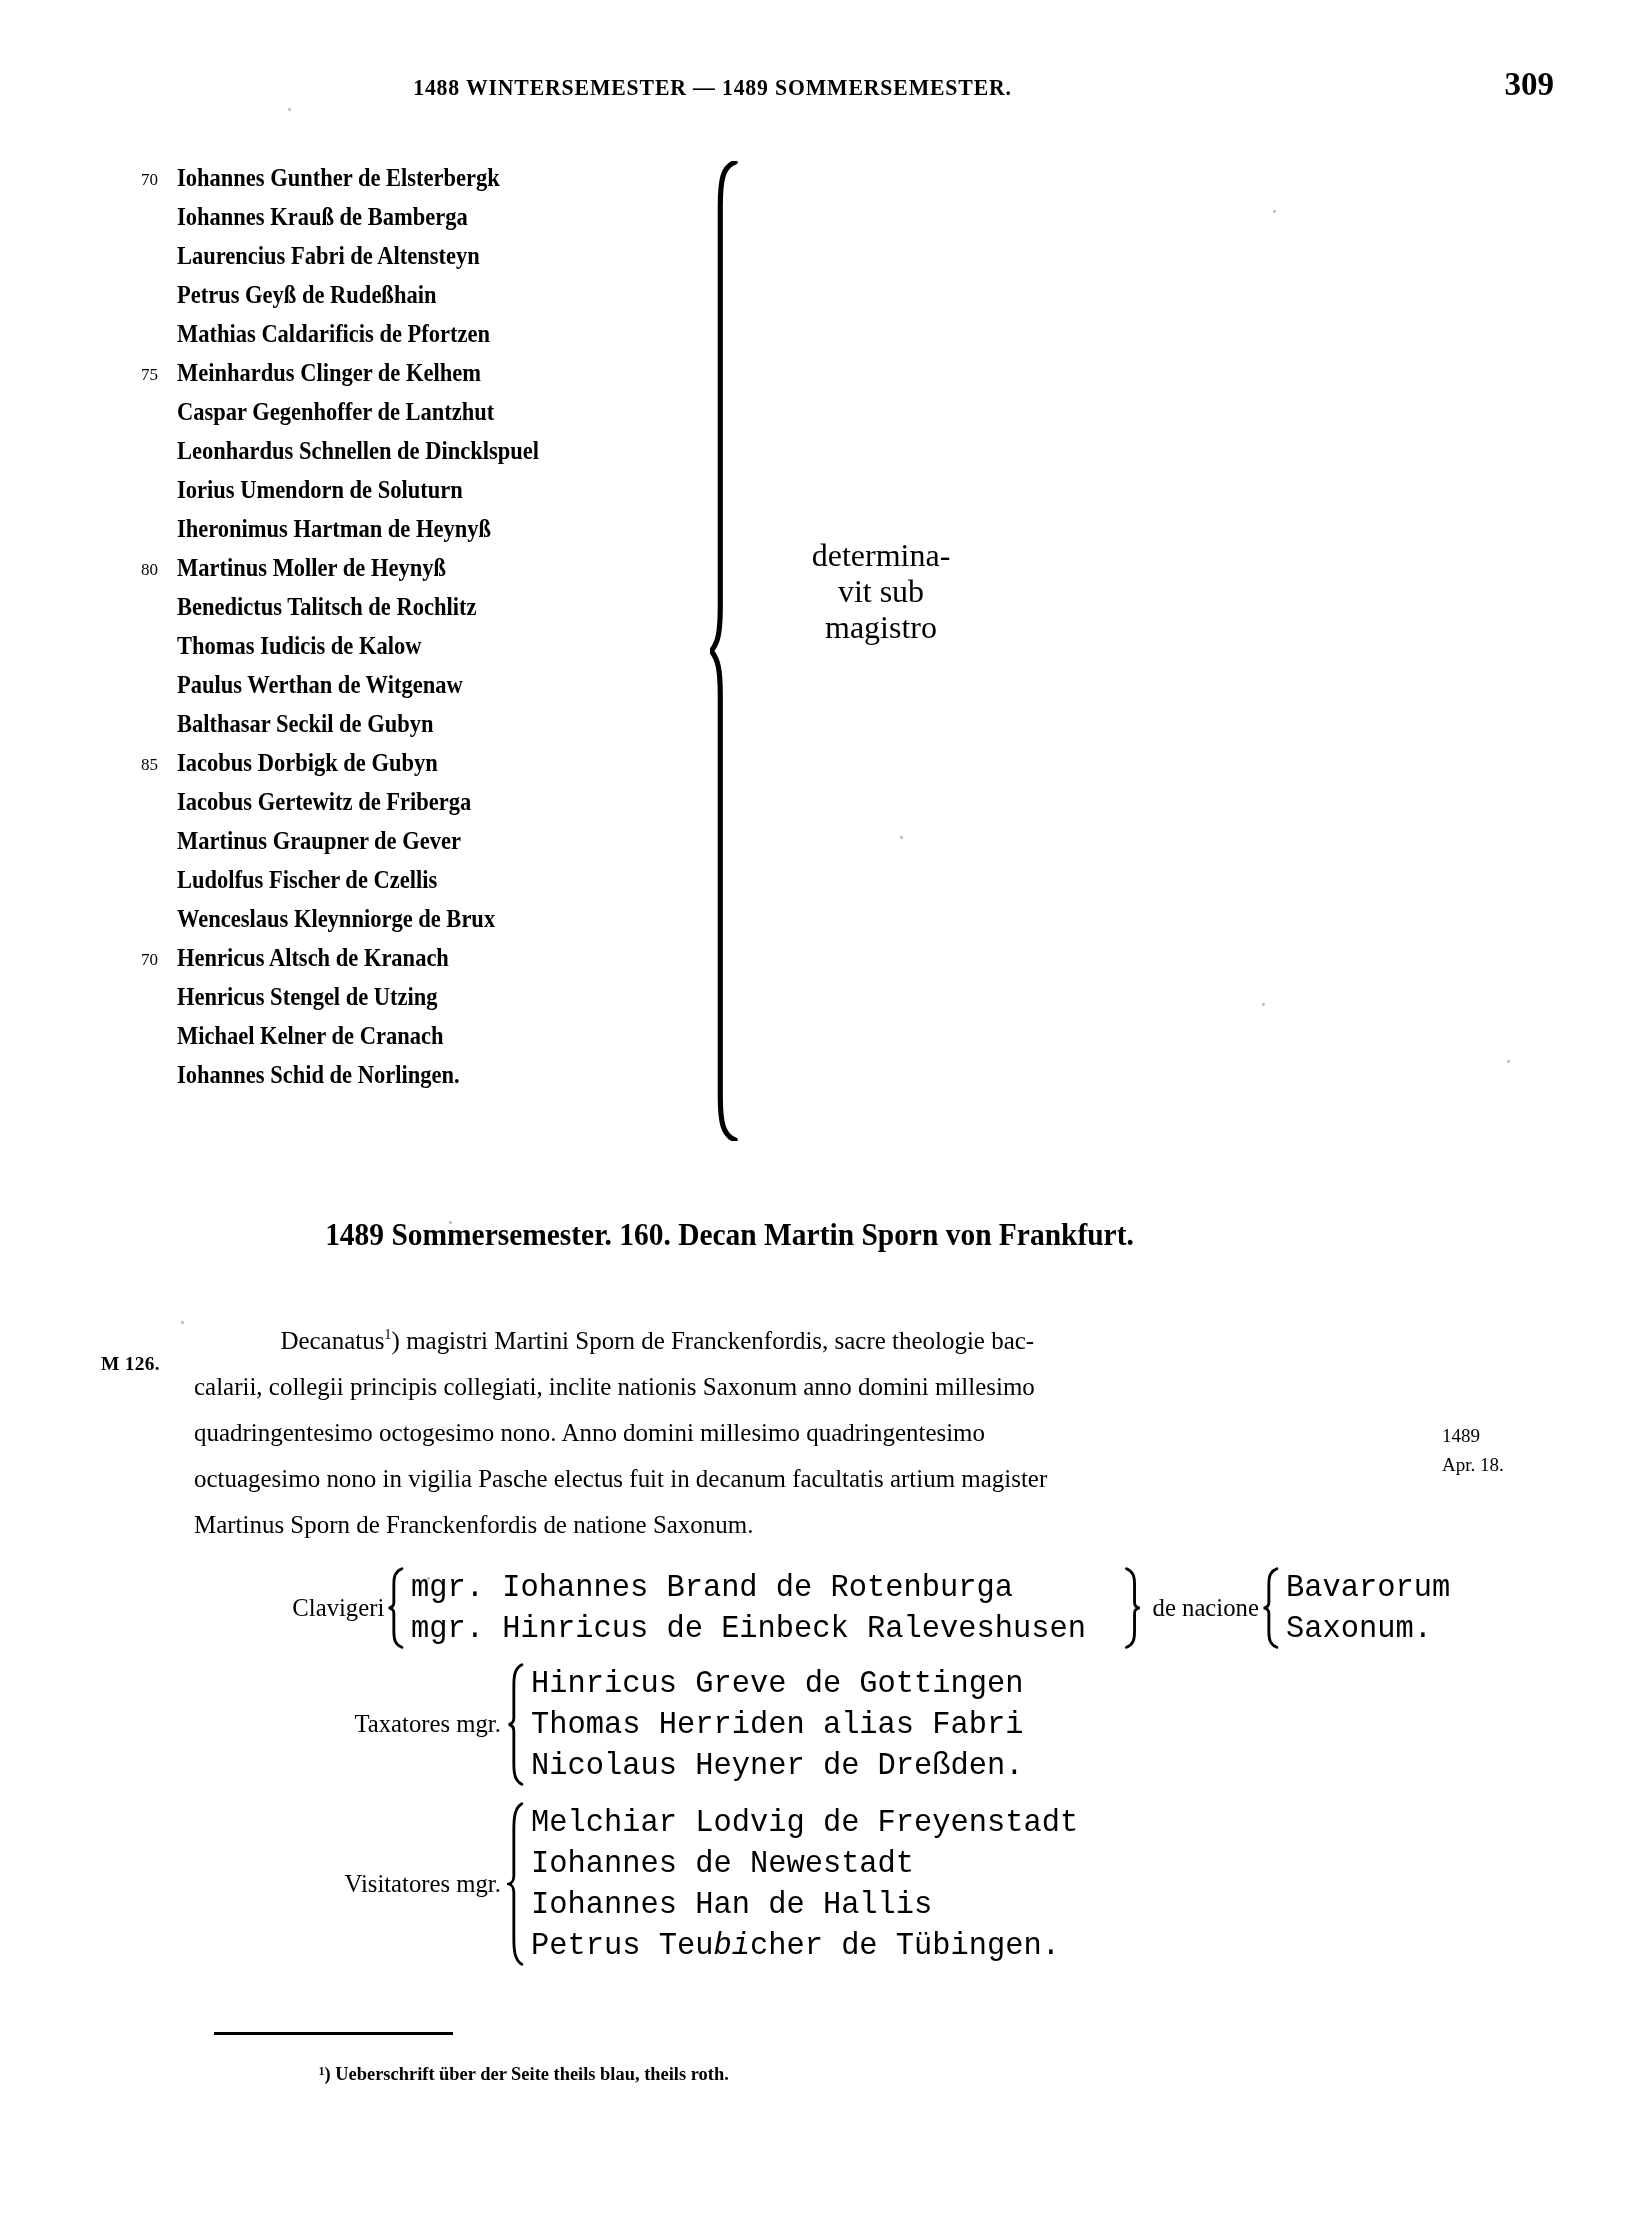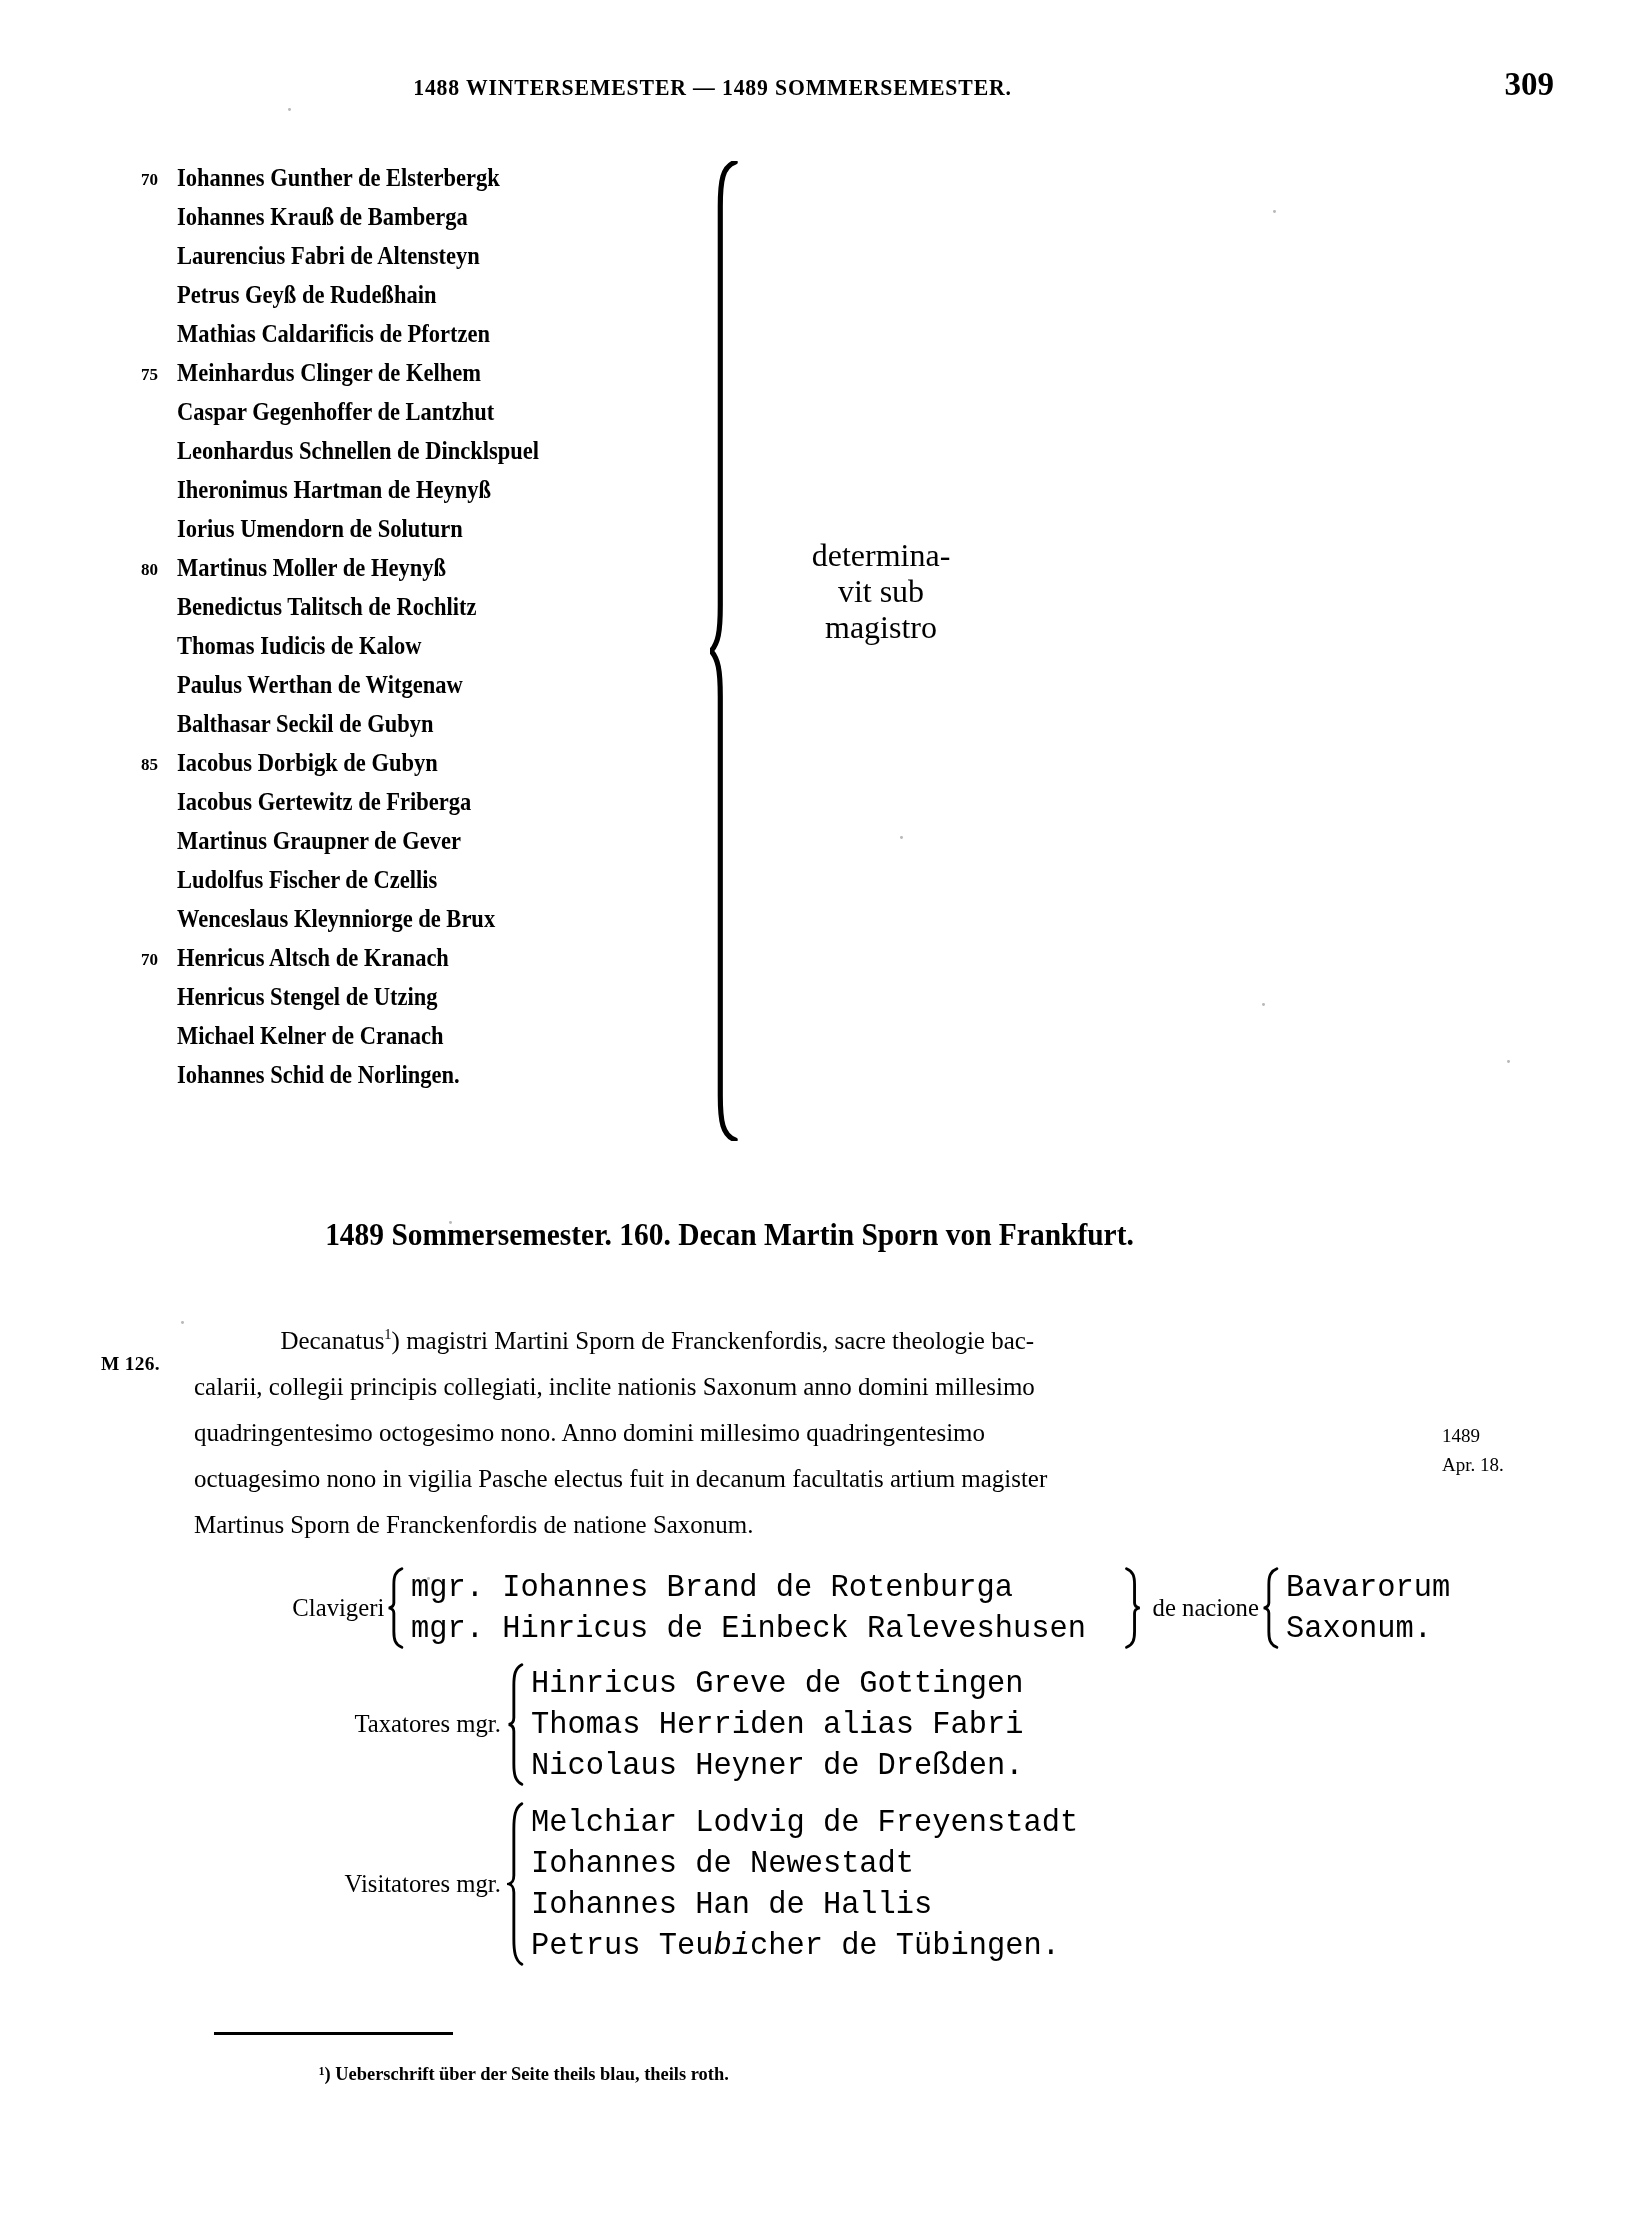--- a/index.html
+++ b/index.html
@@ -66,21 +66,21 @@
     line-height: 39px;
     white-space: nowrap;
   }
   .matric-num {
     position: absolute;
     left: 0;
     top: 0;
     width: 44px;
     text-align: right;
     font-size: 17px;
-    font-weight: 700;
+    font-weight: 400;
     line-height: 43px;
     font-family: "Liberation Serif", serif;
   }
   .matric-name {
     position: absolute;
     left: 63px;
     top: 0;
     font-size: 25px;
     font-weight: 700;
     font-family: "Liberation Serif", serif;
@@ -295,25 +295,25 @@
     <div class="matric-row">
       <span class="matric-num"></span>
       <span class="matric-name">Caspar Gegenhoffer de Lantzhut</span>
     </div>
     <div class="matric-row">
       <span class="matric-num"></span>
       <span class="matric-name">Leonhardus Schnellen de Dincklspuel</span>
     </div>
     <div class="matric-row">
       <span class="matric-num"></span>
+      <span class="matric-name">Iorius Umendorn de Soluturn</span>
+    </div>
+    <div class="matric-row">
+      <span class="matric-num"></span>
       <span class="matric-name">Iheronimus Hartman de Heynyß</span>
-    </div>
-    <div class="matric-row">
-      <span class="matric-num"></span>
-      <span class="matric-name">Iorius Umendorn de Soluturn</span>
     </div>
     <div class="matric-row">
       <span class="matric-num">80</span>
       <span class="matric-name">Martinus Moller de Heynyß</span>
     </div>
     <div class="matric-row">
       <span class="matric-num"></span>
       <span class="matric-name">Benedictus Talitsch de Rochlitz</span>
     </div>
     <div class="matric-row">

